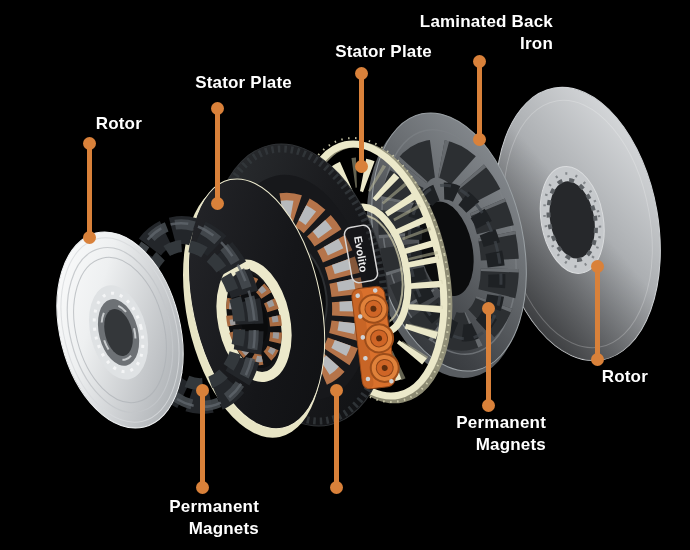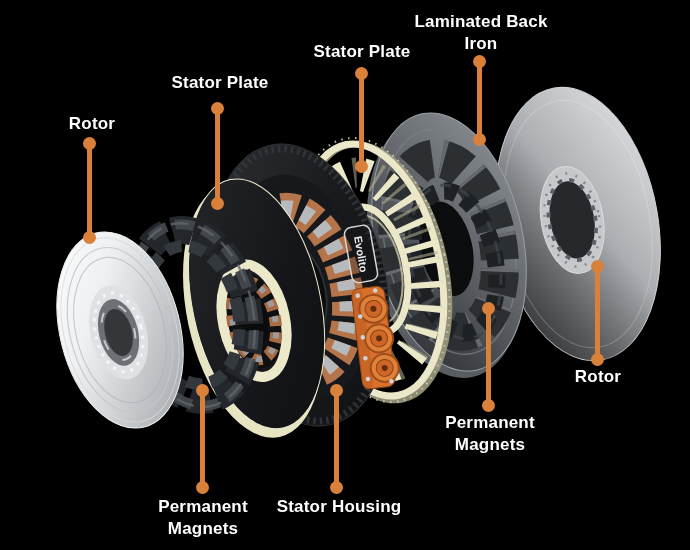--- a/index.html
+++ b/index.html
@@ -3,21 +3,21 @@
 <meta charset="utf-8">
 <style>
   html,body{margin:0;padding:0;background:#000;}
   .stage{
     position:relative; width:690px; height:550px; background:var(--bg,#000);
     overflow:hidden; font-family:"Liberation Sans", sans-serif;
   }
   .stage svg{position:absolute; left:0; top:0;}
   .label{
     position:absolute; color:var(--label,#fff); font-size:17px; font-weight:600;
-    line-height:22px; text-align:center; letter-spacing:.2px; user-select:none;
+    line-height:22px; text-align:right; letter-spacing:.2px; user-select:none;
   }
   .leader{
     position:absolute; width:5px; border-radius:2.5px; background:var(--accent,#d9813a);
   }
   .leader::before,.leader::after{
     content:""; position:absolute; left:-4px; width:13px; height:13px;
     border-radius:50%; background:var(--accent,#d9813a);
   }
   .leader::before{top:-6px;} .leader::after{bottom:-6px;}
 </style>
@@ -177,16 +177,15 @@
   <div class="leader" style="left:200px; top:390px; height:98px;"></div>
   <div class="leader" style="left:333.5px; top:390px; height:98px;"></div>
   <div class="leader" style="left:485.5px; top:308px; height:98px;"></div>
 
   <div class="label" style="left:42px; top:113px; width:100px;">Rotor</div>
   <div class="label" style="left:148px; top:72px; width:144px;">Stator Plate</div>
   <div class="label" style="left:292px; top:41px; width:140px;">Stator Plate</div>
   <div class="label" style="left:409px; top:11px; width:144px;">Laminated Back Iron</div>
   <div class="label" style="left:548px; top:366px; width:100px;">Rotor</div>
   <div class="label" style="left:147px; top:496px; width:112px;">Permanent Magnets</div>
-  <div class="label" style="left:264px; top:496px; width:150px;">Stator Housing</div>
   <div class="label" style="left:434px; top:412px; width:112px;">Permanent Magnets</div>
 
 </div>
 
 </body></html>

